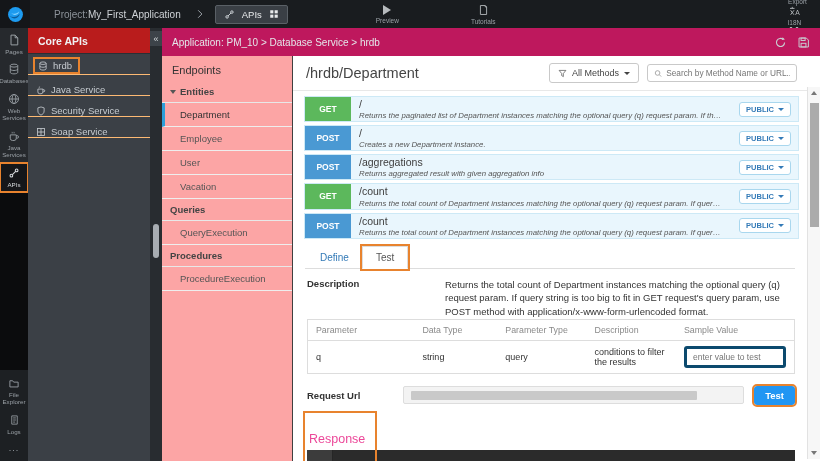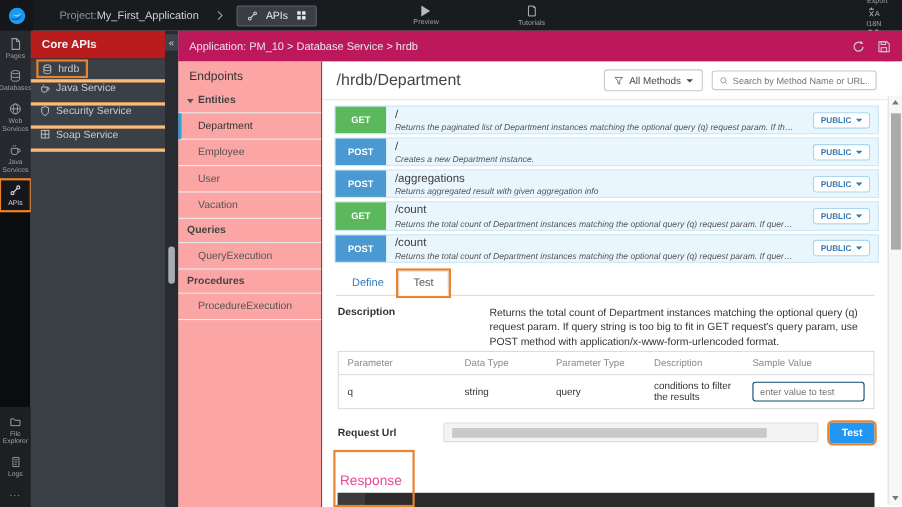--- a/index.html
+++ b/index.html
@@ -36,21 +36,21 @@
   .ib-item { padding:4px 0 4px; display:flex; flex-direction:column; align-items:center; gap:2px; color:#9aa0a6; }
   .ib-label { font-size:6.2px; color:#9aa0a6; text-align:center; line-height:1.2; }
   .ib-item.active { background:#15171a; }
   .hl-orange-outline { outline:2px solid #E8832E; outline-offset:-1px; }
   .ib-spacer { flex:1; }
   .ib-more { color:#9aa0a6; text-align:center; font-size:9px; letter-spacing:1px; padding:4px 0 6px; }
 
   
   .coreapis { width:122px; flex:0 0 122px; background:#3b4046; display:flex; flex-direction:column; }
   .ca-title { height:26px; display:flex; align-items:center; padding:0 10px; color:#f0f2f4; font-size:10.5px; font-weight:bold; background:#b91c1c; border-bottom:1px solid #2b2f34; }
-  .ca-item { height:21px; display:flex; align-items:flex-start; gap:5px; padding:0 8px; color:#c6cbd0; font-size:9.5px; border-bottom:3px solid #fdba74; }
+  .ca-item { height:21px; display:flex; align-items:flex-end; gap:5px; padding:0 8px; color:#c6cbd0; font-size:9.5px; border-bottom:1px solid #fdba74; }
   .ca-hl { display:inline-flex; align-items:center; gap:5px; border:2px solid #E8832E; padding:1px 6px 1px 3px; margin-left:-3px; }
   .ca-fill { flex:1; }
 
   
   .rail { width:12px; flex:0 0 12px; background:#282c30; position:relative; }
   .collapse { position:absolute; top:3px; left:0; width:12px; height:15px; background:#3d4349; color:#d4d8db; font-size:9px; display:flex; align-items:center; justify-content:center; cursor:pointer; }
   .rail-thumb { position:absolute; top:196px; left:3px; width:6px; height:34px; background:#a8adb2; border-radius:3px; }
 
   
   .workarea { flex:1; display:flex; flex-direction:column; min-width:0; }
@@ -102,21 +102,21 @@
   .hl-orange { outline:2px solid #E8832E; }
 
   .desc-row { display:grid; grid-template-columns:138px 1fr; margin:9px 12px 0 14px; font-size:9.5px; color:#333; }
   .desc-label { font-weight:bold; }
   .desc-text { line-height:1.45; padding-right:4px; }
 
   .rp-title { margin:10px 12px 5px 14px; font-size:12.5px; color:#3d3d3d; }
   table.rp { width:calc(100% - 26px); margin:0 12px 0 14px; border-collapse:collapse; font-size:9px; color:#333; border:1px solid #ddd; }
   .rp th { font-weight:normal; color:#8a8a8a; text-align:left; padding:5px 8px; border-bottom:1px solid #ddd; font-size:8.8px; }
   .rp td { padding:5px 8px; vertical-align:middle; }
-  .sample-input { border:1px solid #0c4a6e; border-radius:3px; padding:3px 6px; font-size:8.5px; width:102px; color:#555; font-family:inherit; outline:none; }
+  .sample-input { border:3px solid #0c4a6e; border-radius:3px; padding:3px 6px; font-size:8.5px; width:102px; color:#555; font-family:inherit; outline:none; }
 
   .requrl { display:grid; grid-template-columns:86px 1fr auto; align-items:center; margin:12px 12px 0 14px; gap:10px; }
   .requrl-label { font-size:9.5px; font-weight:bold; color:#333; }
   .url-box { height:18px; background:#f3f3f3; border:1px solid #ddd; border-radius:2px; display:flex; align-items:center; padding:0 7px; }
   .url-redact { height:9px; background:#c9c9c9; width:88%; border-radius:1px; }
   .test-btn { background:#2196f3; color:#fff; font-size:9.5px; font-weight:bold; border:none; border-radius:3px; padding:4px 11px; cursor:pointer; font-family:inherit; }
 
   .response-wrap { margin:10px 12px 5px 14px; position:relative; flex:1; min-height:0; display:flex; flex-direction:column; }
   .resp-title { font-size:12.5px; color:#ec4899; margin:17px 0 4px 2px; }
   .editor { flex:1; background:#2b2b2b; display:flex; min-height:44px; overflow:hidden; }

